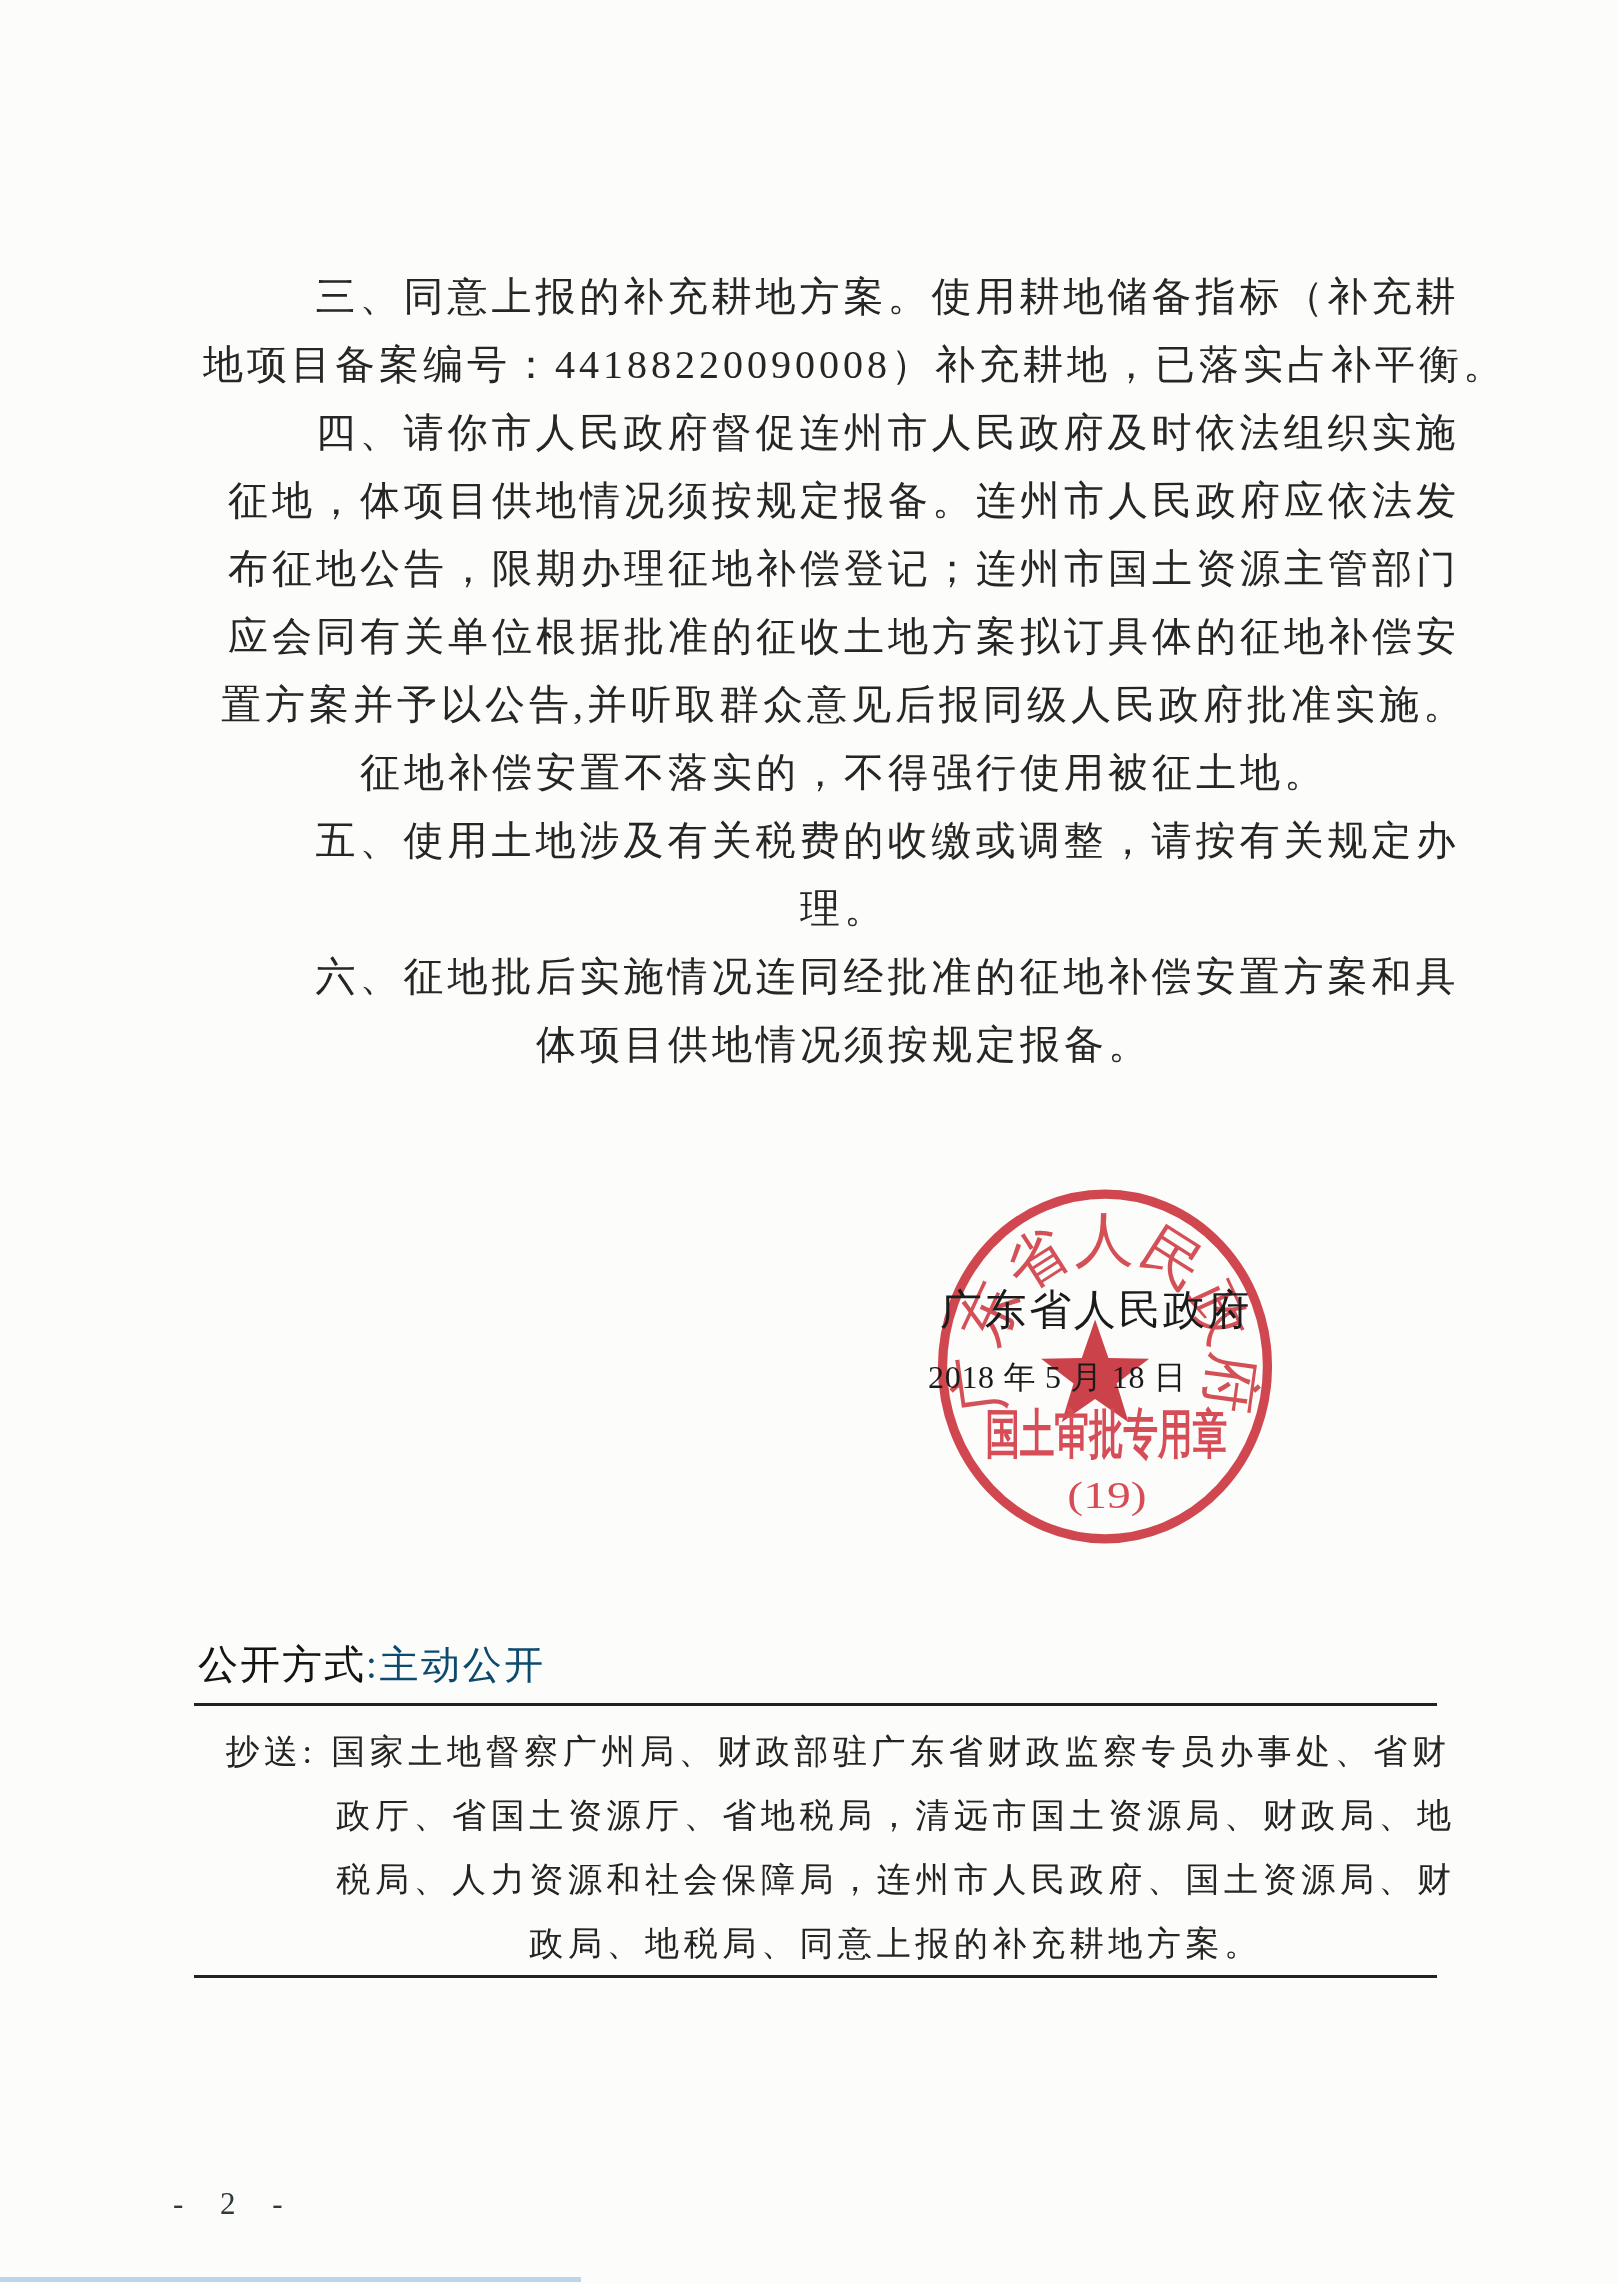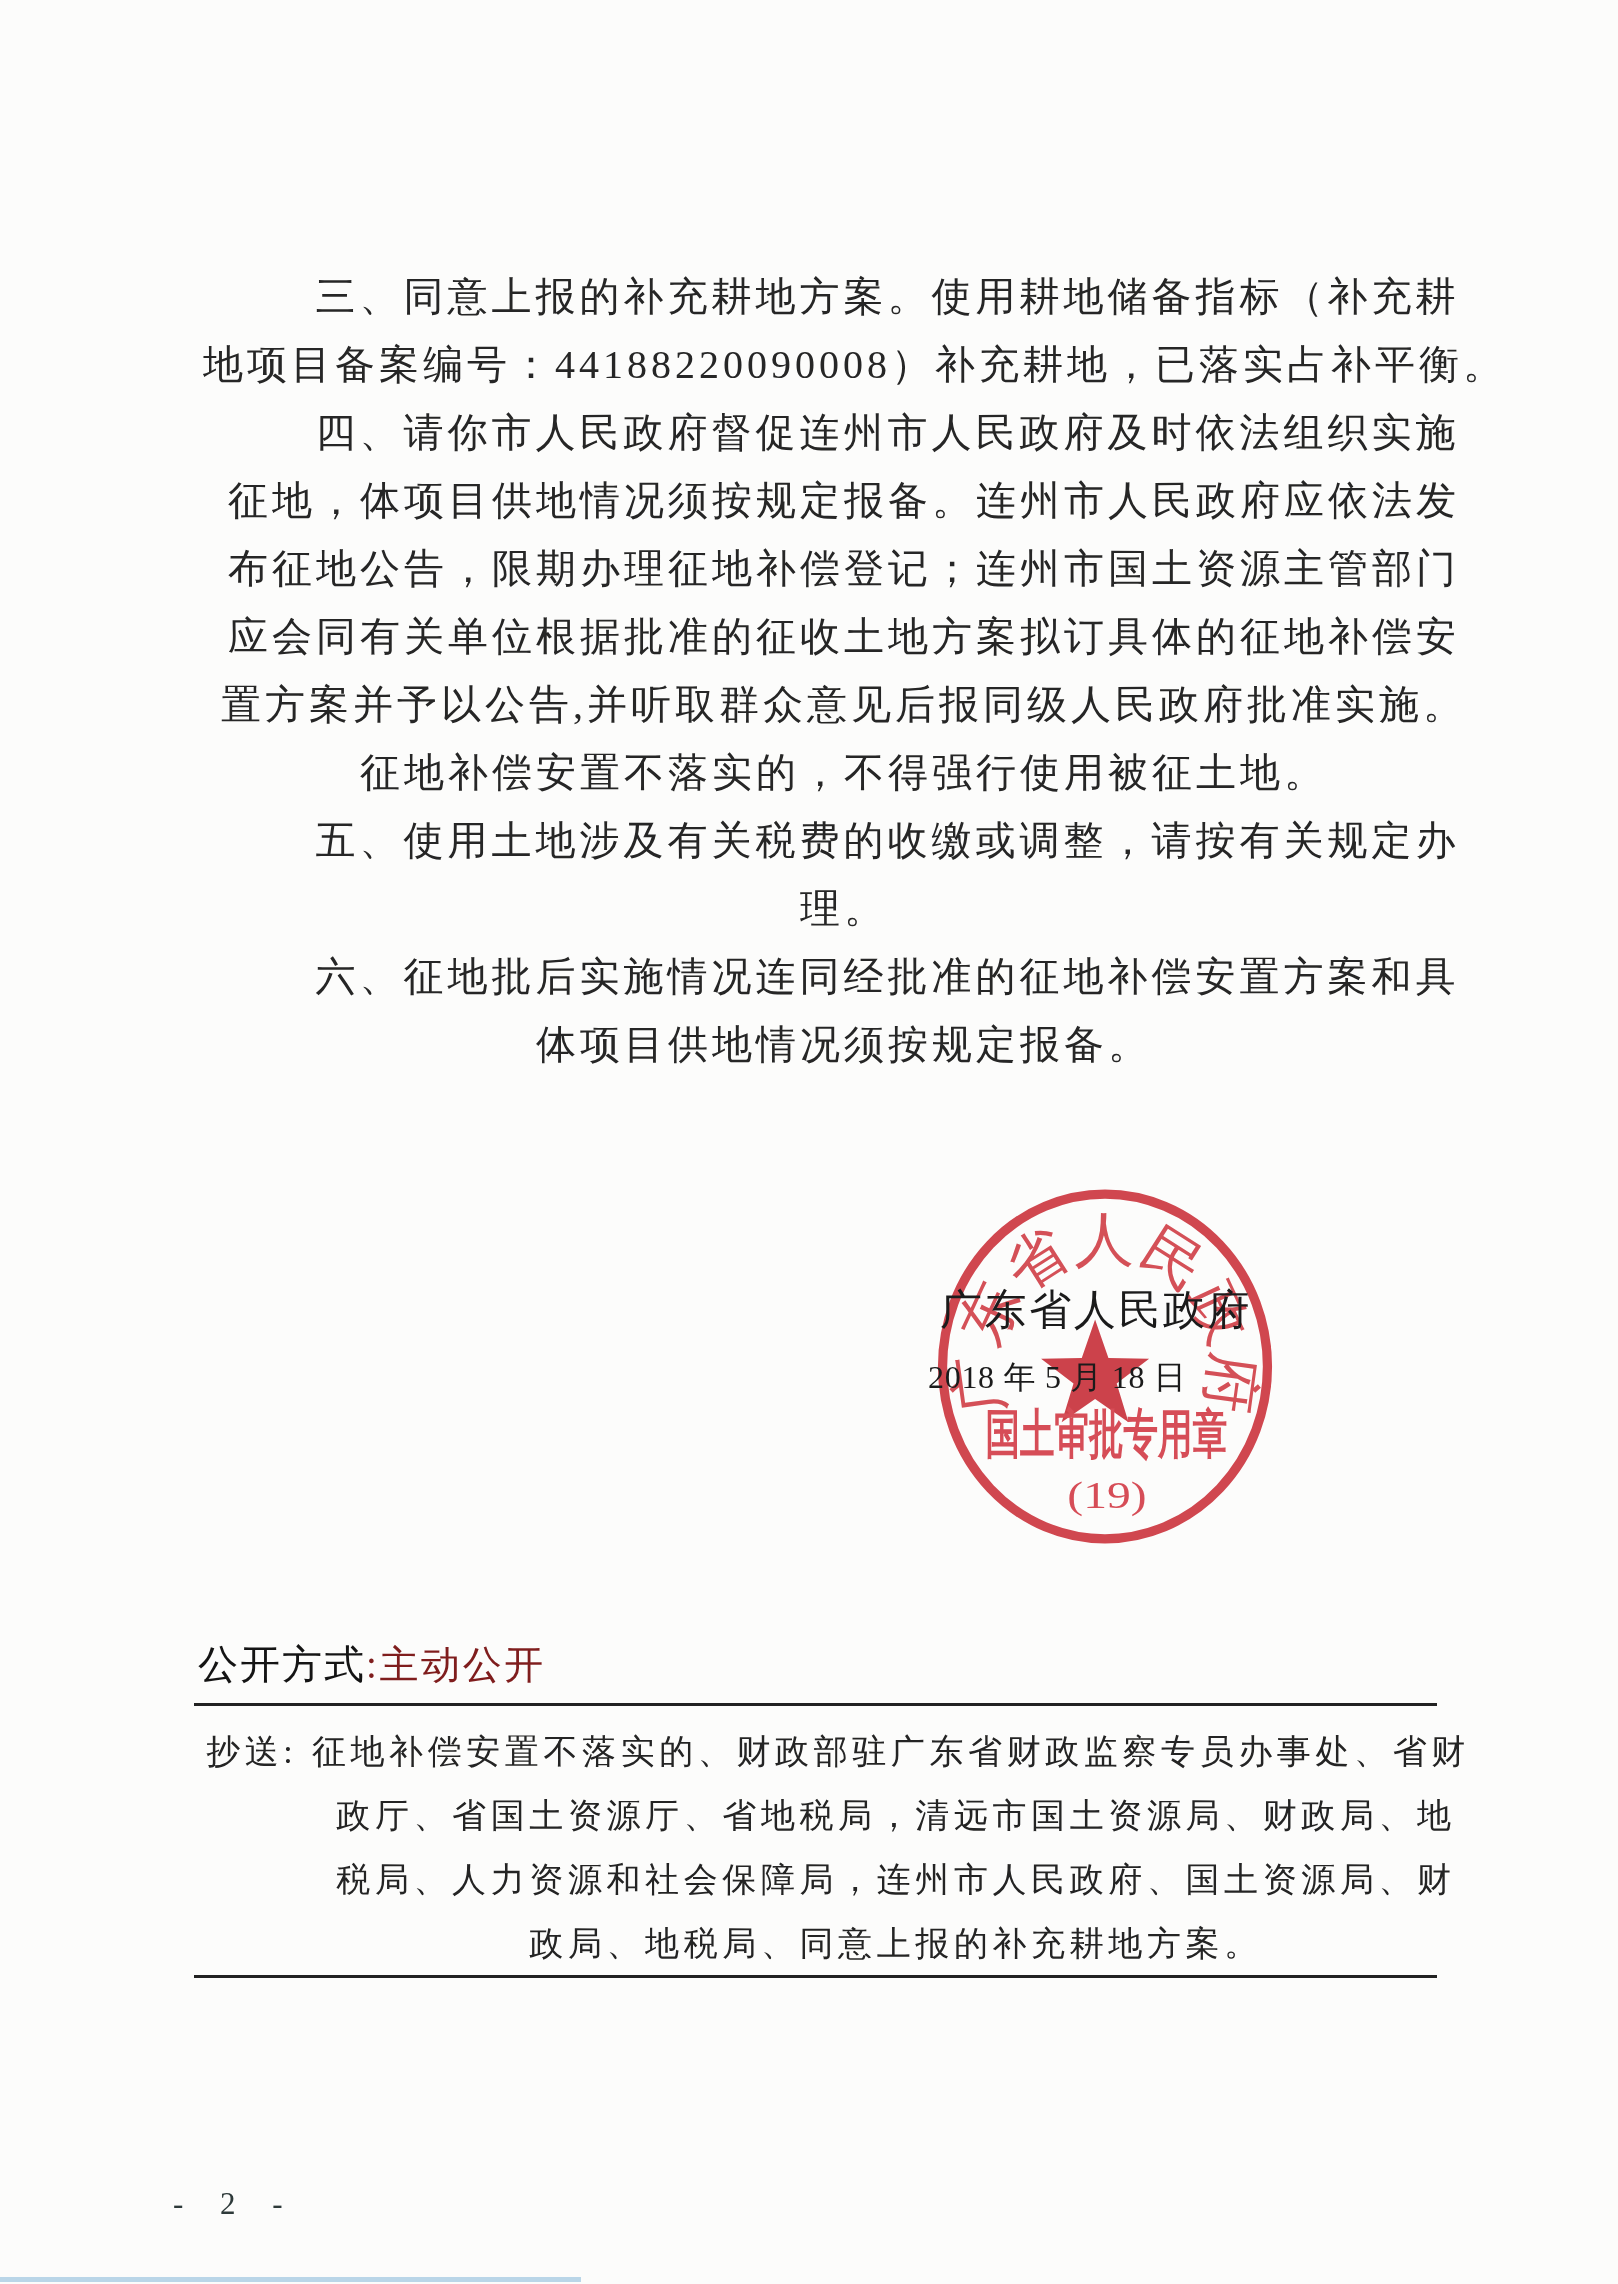--- a/index.html
+++ b/index.html
@@ -40,21 +40,21 @@
   }
   
   .pub{
     position:absolute;left:198px;top:1637px;white-space:nowrap;z-index:3;
   }
   .pub-label{
     font-family:"Liberation Sans","DejaVu Sans",sans-serif;
     font-weight:400;font-size:40px;letter-spacing:2px;color:#141414;
   }
   .pub-value{
-    font-size:39px;letter-spacing:2.6px;color:#7f1d1d;
+    font-size:39px;letter-spacing:2.6px;color:#0c4a6e;
   }
   .rule{
     position:absolute;left:194px;width:1243px;height:3.3px;background:#222;z-index:3;
   }
   .rule-top{top:1703px;}
   .rule-bottom{top:1975px;}
   .cc{
     position:absolute;left:194px;top:1720px;width:1288px;z-index:3;
     font-size:34px;letter-spacing:4.6px;color:#242424;
   }
@@ -105,21 +105,21 @@
   <div class="sign-date">2018 年 5 月 18 日</div>
 
   <div class="pub">
     <span class="pub-label">公开方式</span><span class="pub-value">:主动公开</span>
   </div>
 
   <div class="rule rule-top"></div>
 
   <div class="cc">
     <div class="cc-line">
-      <span class="cc-label">抄送:</span><span>征地补偿安置不落实的、财政部驻广东省财政监察专员办事处、省财</span>
+      <span class="cc-label">抄送:</span><span>国家土地督察广州局、财政部驻广东省财政监察专员办事处、省财</span>
     </div>
     <div class="cc-line cc-cont">政厅、省国土资源厅、省地税局，清远市国土资源局、财政局、地</div>
     <div class="cc-line cc-cont">税局、人力资源和社会保障局，连州市人民政府、国土资源局、财</div>
     <div class="cc-line cc-cont">政局、地税局、同意上报的补充耕地方案。</div>
   </div>
 
   <div class="rule rule-bottom"></div>
 
   <div class="page-num">- 2 -</div>
 

